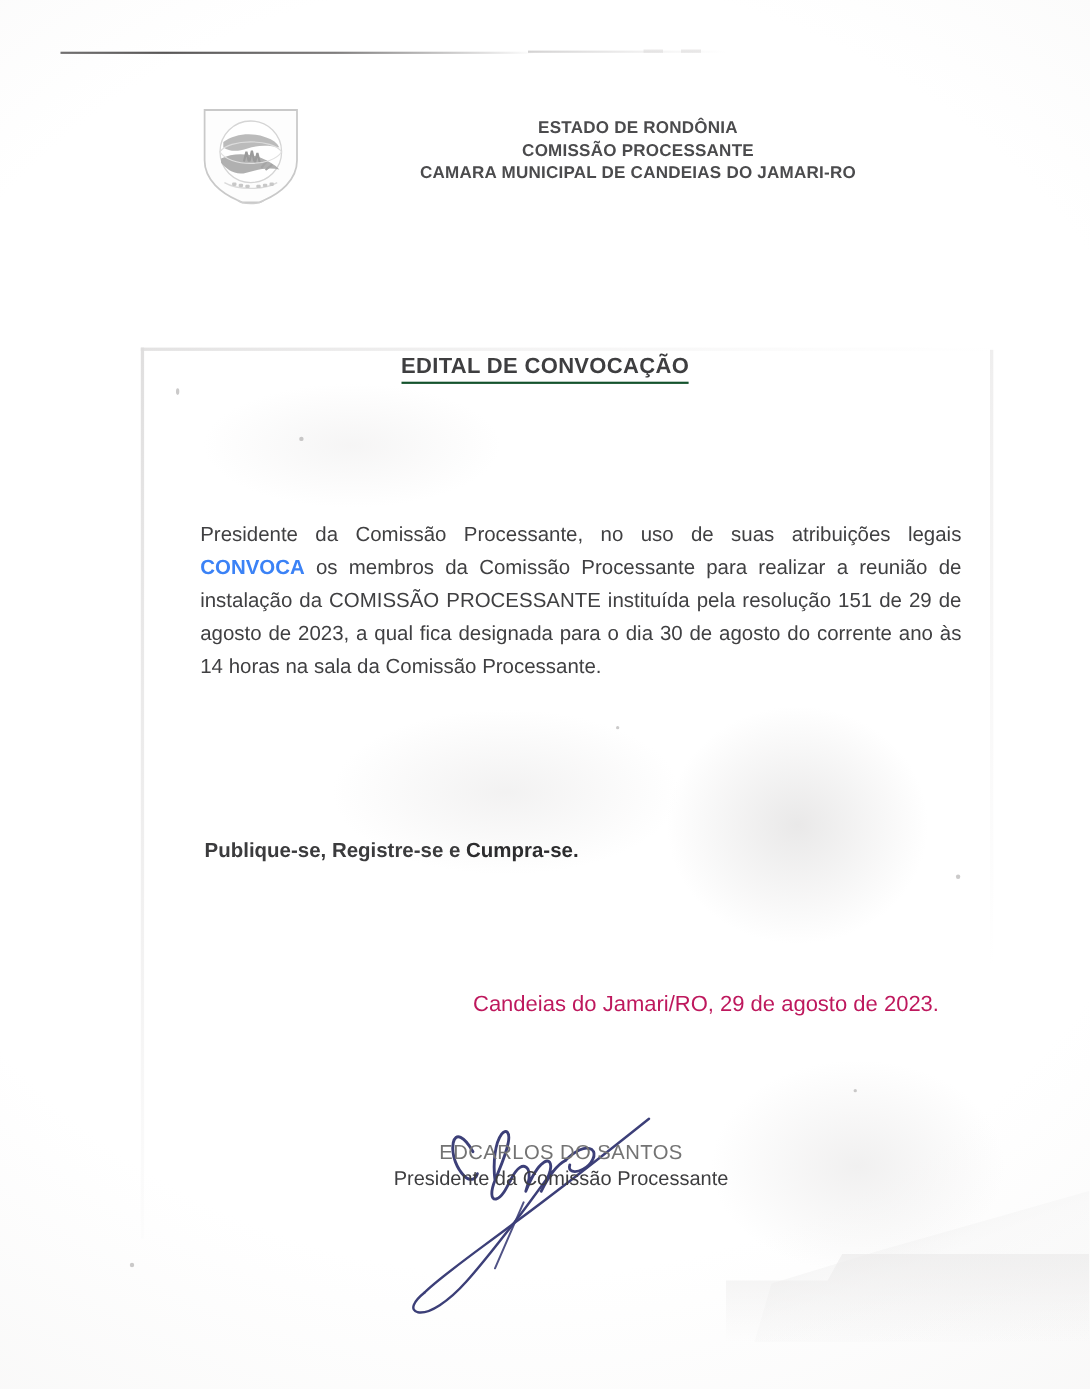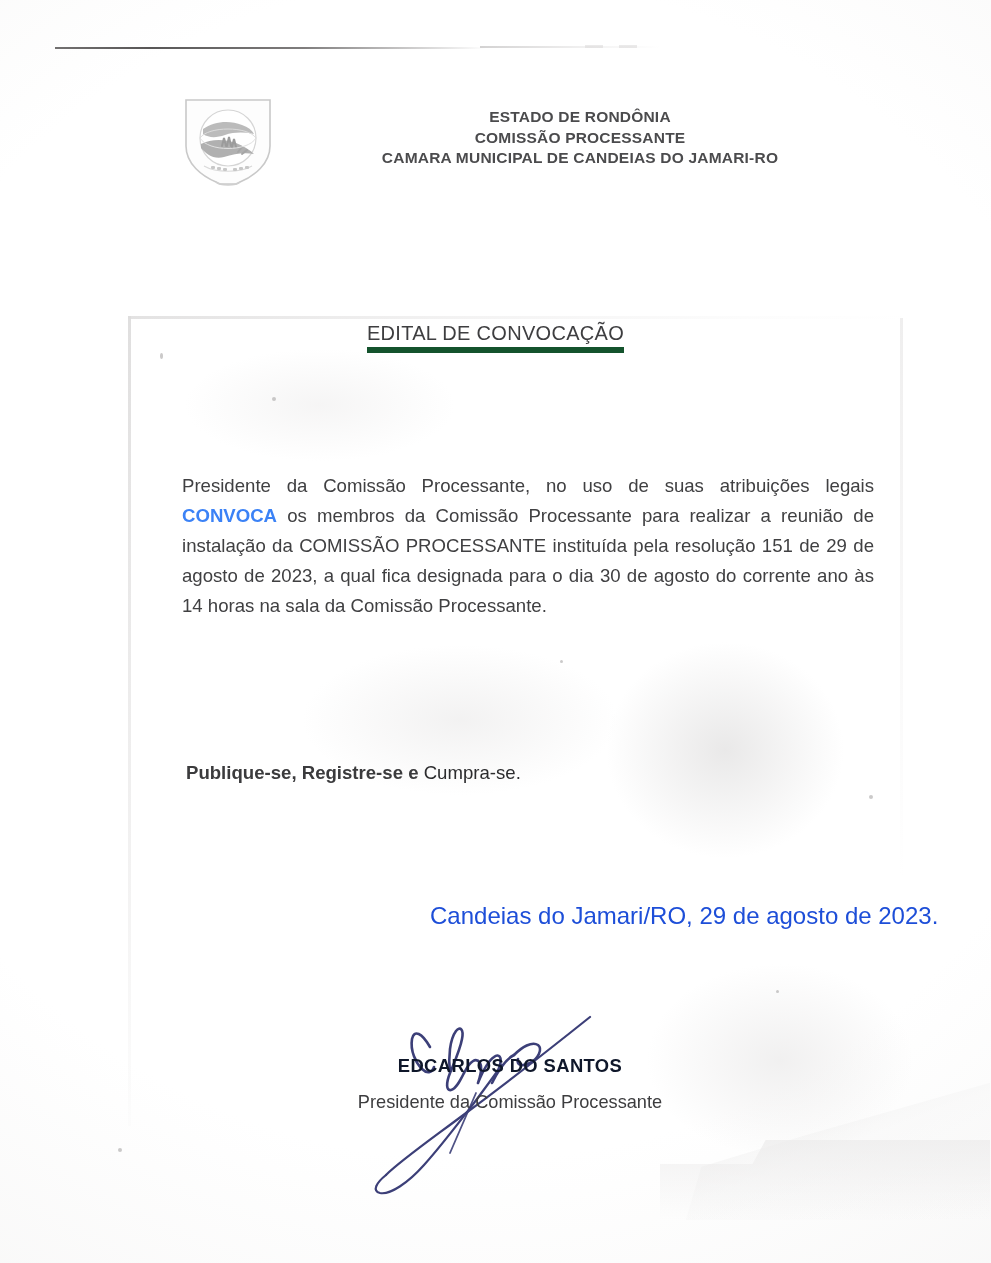--- a/index.html
+++ b/index.html
@@ -190,24 +190,24 @@
   
   #doc-title {
     position: absolute;
     left: 0; top: 322px;
     width: 991px;
     text-align: center;
   }
   #doc-title-text {
     display: inline-block;
     font-size: 20px;
-    font-weight: 400;
+    font-weight: 700;
     letter-spacing: 0.3px;
     color: #3e3e40;
-    border-bottom: 6px solid #14532d;
+    border-bottom: 2px solid #14532d;
     padding-bottom: 2px;
   }
 
   
   #body-paragraph {
     position: absolute;
     left: 182px;
     top: 452px;
     width: 692px;
     text-align: justify;
@@ -220,29 +220,29 @@
 
   
   #publish-line {
     position: absolute;
     left: 186px;
     top: 762px;
     font-size: 18.6px;
     color: #3b3b3d;
     font-weight: 600;
   }
-  #publish-line .strong { font-weight: 400; color: #2c2c2e; }
+  #publish-line .strong { font-weight: 700; color: #2c2c2e; }
 
   
   #place-date {
     position: absolute;
     left: 430px;
     top: 902px;
-    font-size: 24px;
-    color: #1d4ed8;
+    font-size: 20px;
+    color: #be185d;
     white-space: nowrap;
   }
 
   
   #signature-block {
     position: absolute;
     left: 300px;
     top: 1000px;
     width: 420px;
     text-align: center;
@@ -252,30 +252,30 @@
     left: -10px;
     top: -5px;
     width: 440px;
     height: 200px;
     pointer-events: none;
   }
   #signature-ink svg { display: block; width: 100%; height: 100%; overflow: visible; }
 
   #signatory-name {
     position: relative;
-    margin-top: 55px;
+    margin-top: 37px;
     font-size: 18.4px;
-    font-weight: 700;
+    font-weight: 400;
     letter-spacing: 0.4px;
-    color: #0f172a;
+    color: #737373;
     z-index: 3;
   }
   #signatory-role {
     position: relative;
-    margin-top: 15px;
+    margin-top: 2px;
     font-size: 18.2px;
     color: #3d3d3f;
     z-index: 3;
   }
 </style>
 </head>
 <body>
 
 <div id="page">
 

